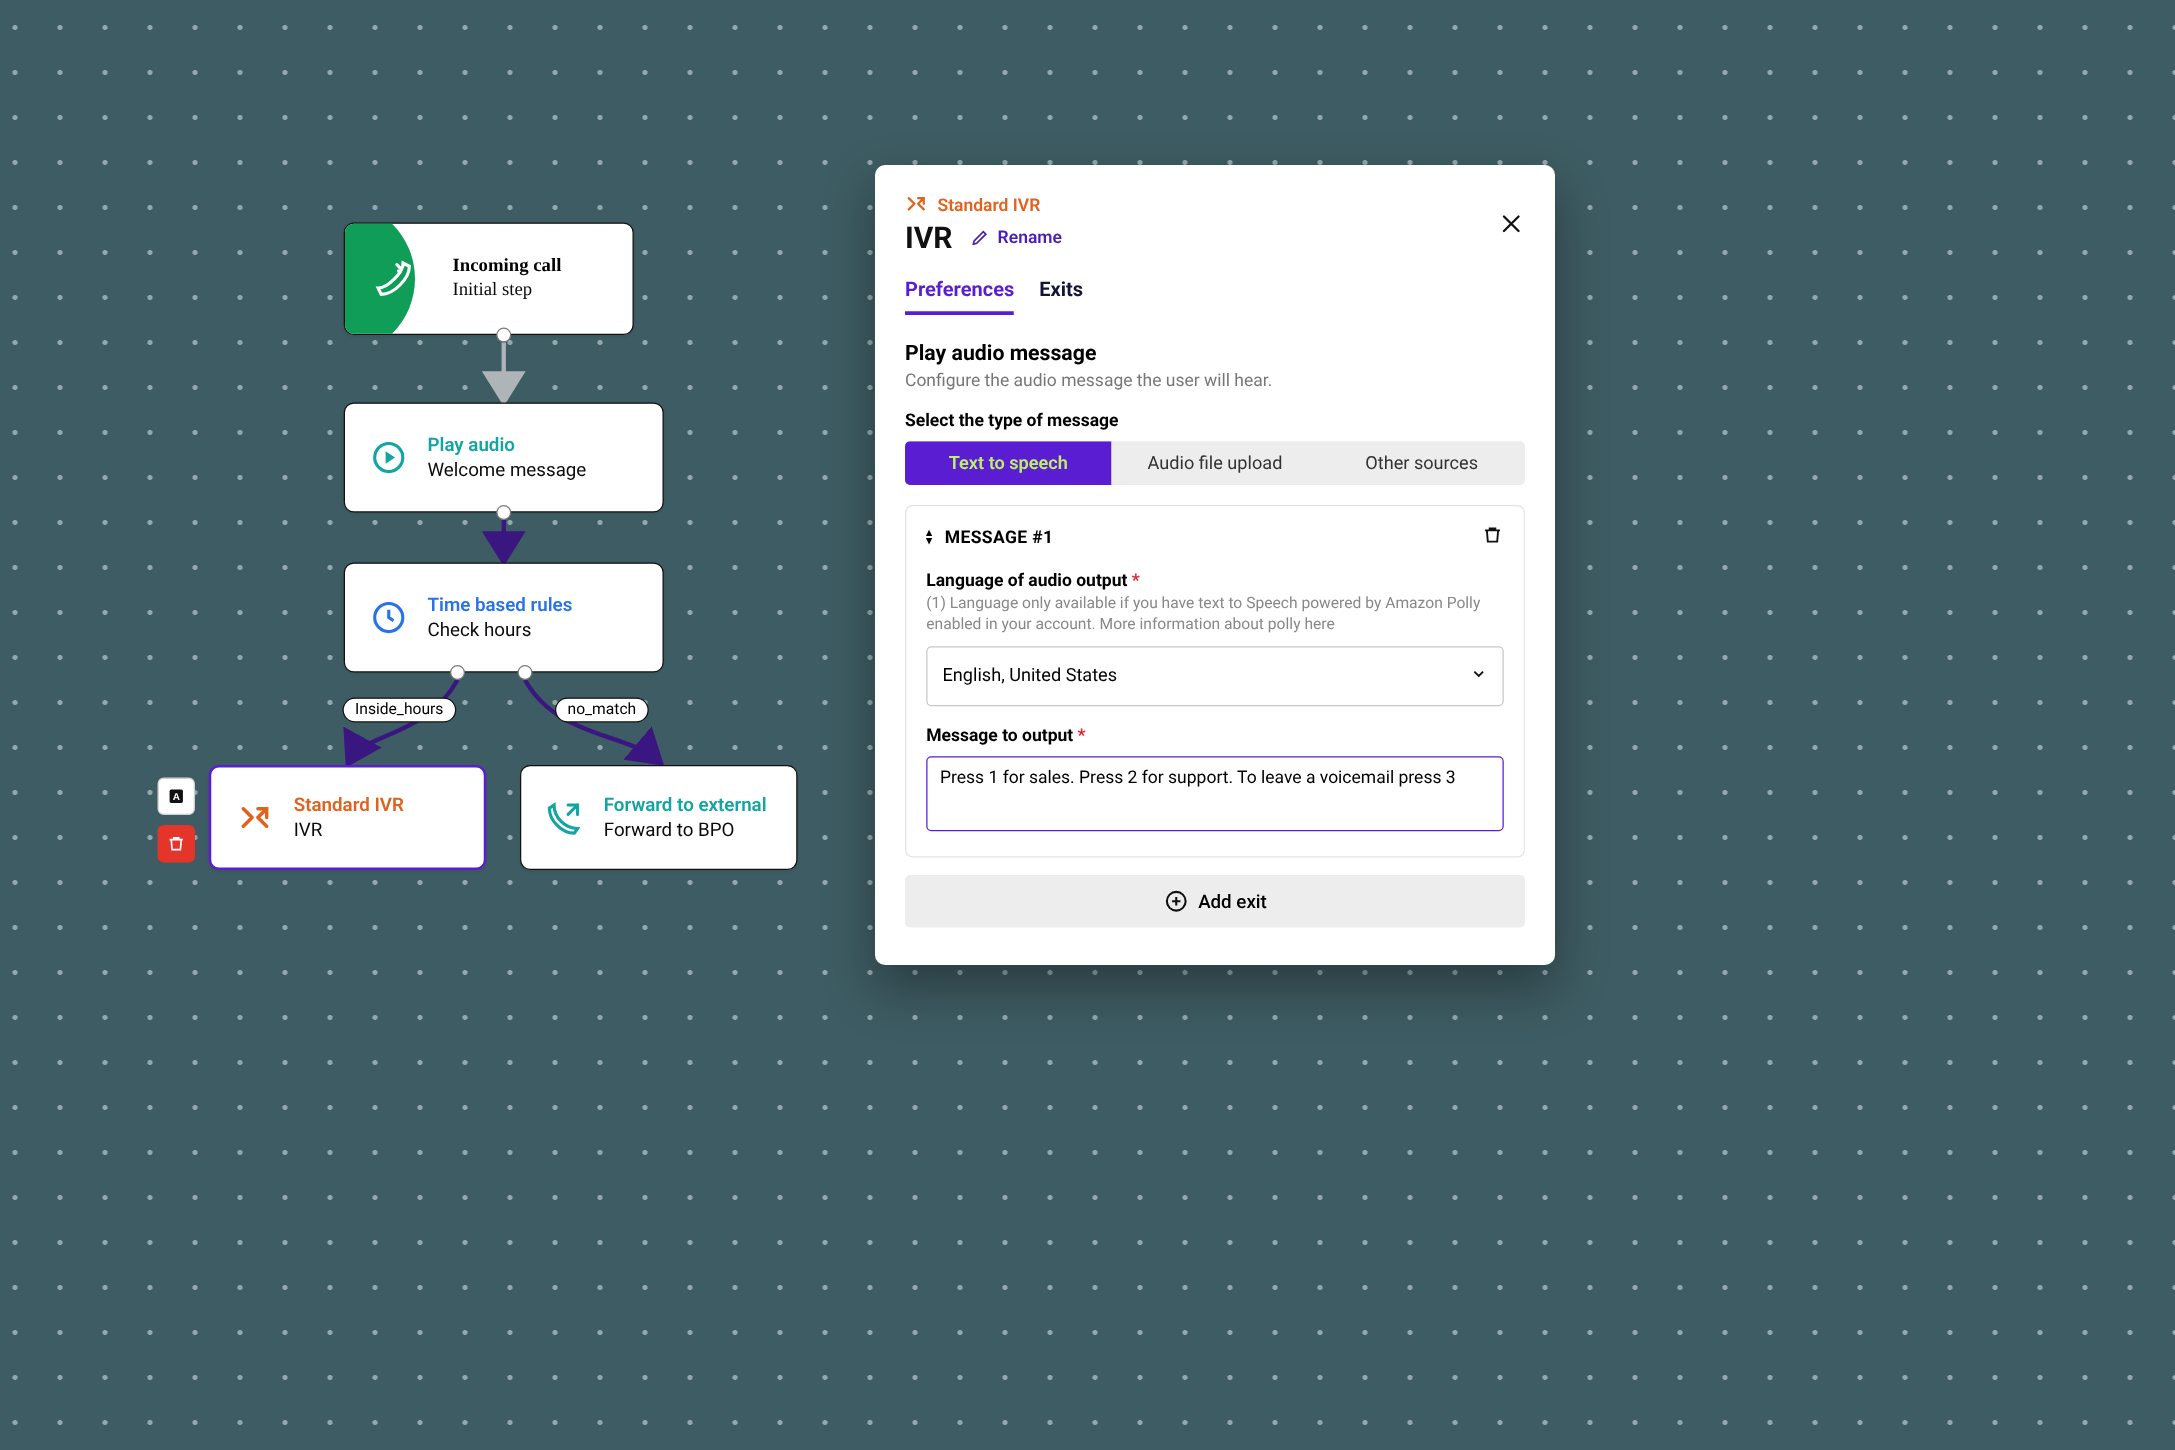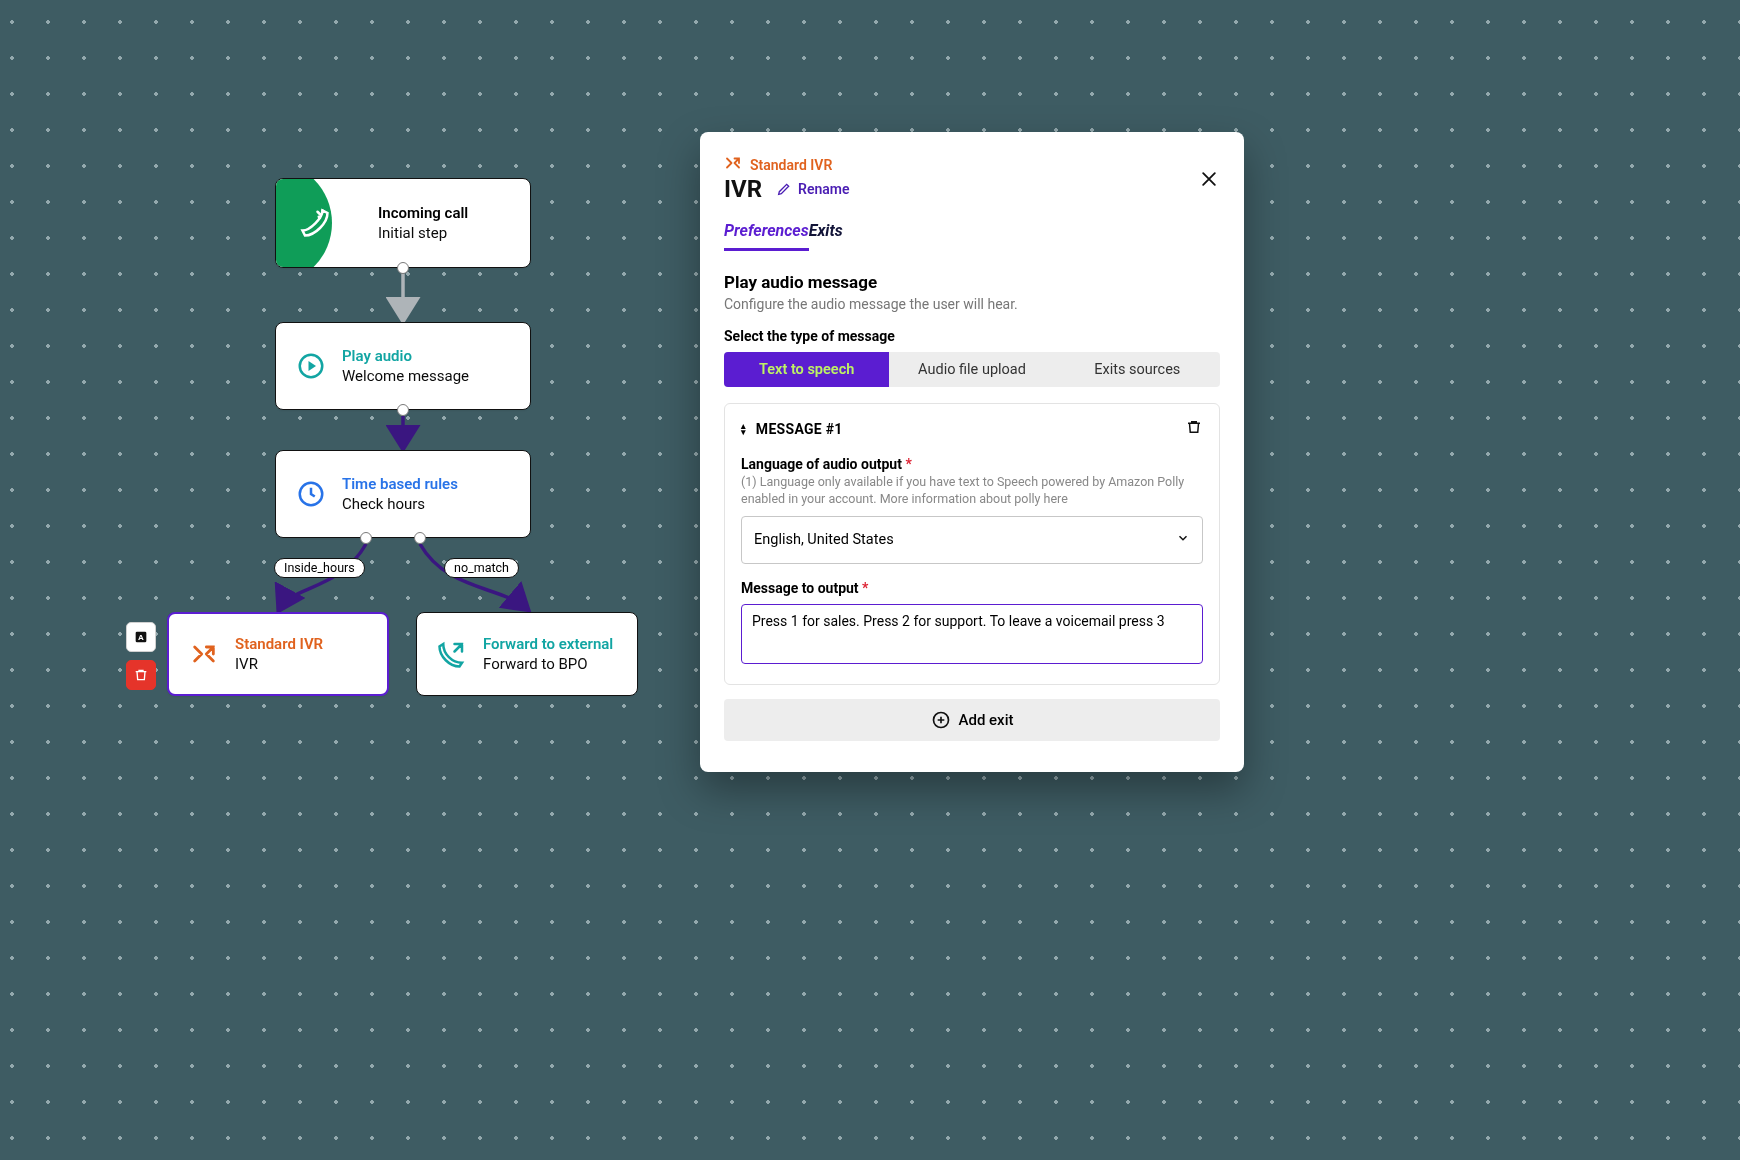--- a/index.html
+++ b/index.html
@@ -34,21 +34,21 @@
     box-shadow: 0 1px 2px rgba(0,0,0,0.06);
   }
   .node .icon-slot {
     width: 34px; height: 34px; display:flex; align-items:center; justify-content:center;
     flex-shrink:0;
   }
   .node .labels { display:flex; flex-direction:column; gap:2px; }
   .node .type { font-size: 15px; font-weight:600; }
   .node .name { font-size: 15px; color:#0b0b0b; }
 
-  .node.incoming { left: 275px; top: 178px; width: 256px; height: 90px; padding-left: 16px; }
+  .node.incoming { left: 275px; top: 178px; width: 232px; height: 90px; padding-left: 0; font-family: Liberation Serif, serif; }
   .node.incoming .half-circle {
     position:absolute; left:0; top:0; width:78px; height:88px; background:#0f9d58;
     border-radius: 7px 0 0 7px;
     clip-path: circle(62px at -6px 44px);
     display:flex; align-items:center; justify-content:center;
   }
   .node.incoming .labels { margin-left: 86px; }
 
   .node.play { left: 275px; top: 322px; width: 256px; height: 88px; }
   .node.time { left: 275px; top: 450px; width: 256px; height: 88px; align-items: center; }
@@ -94,21 +94,21 @@
     display:flex; flex-direction:column;
   }
   .panel .crumb { display:flex; align-items:center; gap:8px; color:#e0621e; font-size:14px; font-weight:600; }
   .panel .titlebar { display:flex; align-items:center; justify-content:space-between; margin-top:0; }
   .panel .titlerow { display:flex; align-items:center; gap:14px; }
   .panel h1 { font-size:24px; font-weight:700; color:#111; }
   .rename { display:flex; align-items:center; gap:6px; color:#4a1db3; font-size:14px; font-weight:600; cursor:pointer; }
 
   .close-x { width:22px; height:22px; display:flex; align-items:center; justify-content:center; cursor:pointer; color:#111; }
 
-  .tabs { display:flex; margin-top:18px; border-bottom:1px solid transparent;font-style:italic; }
+  .tabs { display:flex; gap:20px; margin-top:18px; border-bottom:1px solid transparent; }
   .tab { font-size:16px; font-weight:700; padding-bottom:8px; color:#121438; }
   .tab.active { color:#5b1dd1; border-bottom:3px solid #5b1dd1; }
 
   .section-title { font-size:17px; font-weight:700; margin-top:20px; }
   .section-sub { font-size:14px; color:#777; margin-top:4px; }
 
   .field-label { font-size:14px; font-weight:700; margin-top:16px; }
 
   .seg { display:flex; margin-top:8px; background:#ededed; border-radius:4px; overflow:hidden; }
   .seg .opt { flex:1; text-align:center; font-size:14.5px; padding:9px 0; color:#333; cursor:pointer; }
@@ -287,21 +287,21 @@
     <div class="tab">Exits</div>
   </div>
 
   <div class="section-title">Play audio message</div>
   <div class="section-sub">Configure the audio message the user will hear.</div>
 
   <div class="field-label">Select the type of message</div>
   <div class="seg">
     <div class="opt active">Text to speech</div>
     <div class="opt">Audio file upload</div>
-    <div class="opt">Exits sources</div>
+    <div class="opt">Other sources</div>
   </div>
 
   <div class="msg-card">
     <div class="msg-head">
       <div class="msg-head-left">
         <span class="collapse-icn">
           <span>▴</span>
             <span>▾</span>
         </span>
         <span>MESSAGE #1</span>

